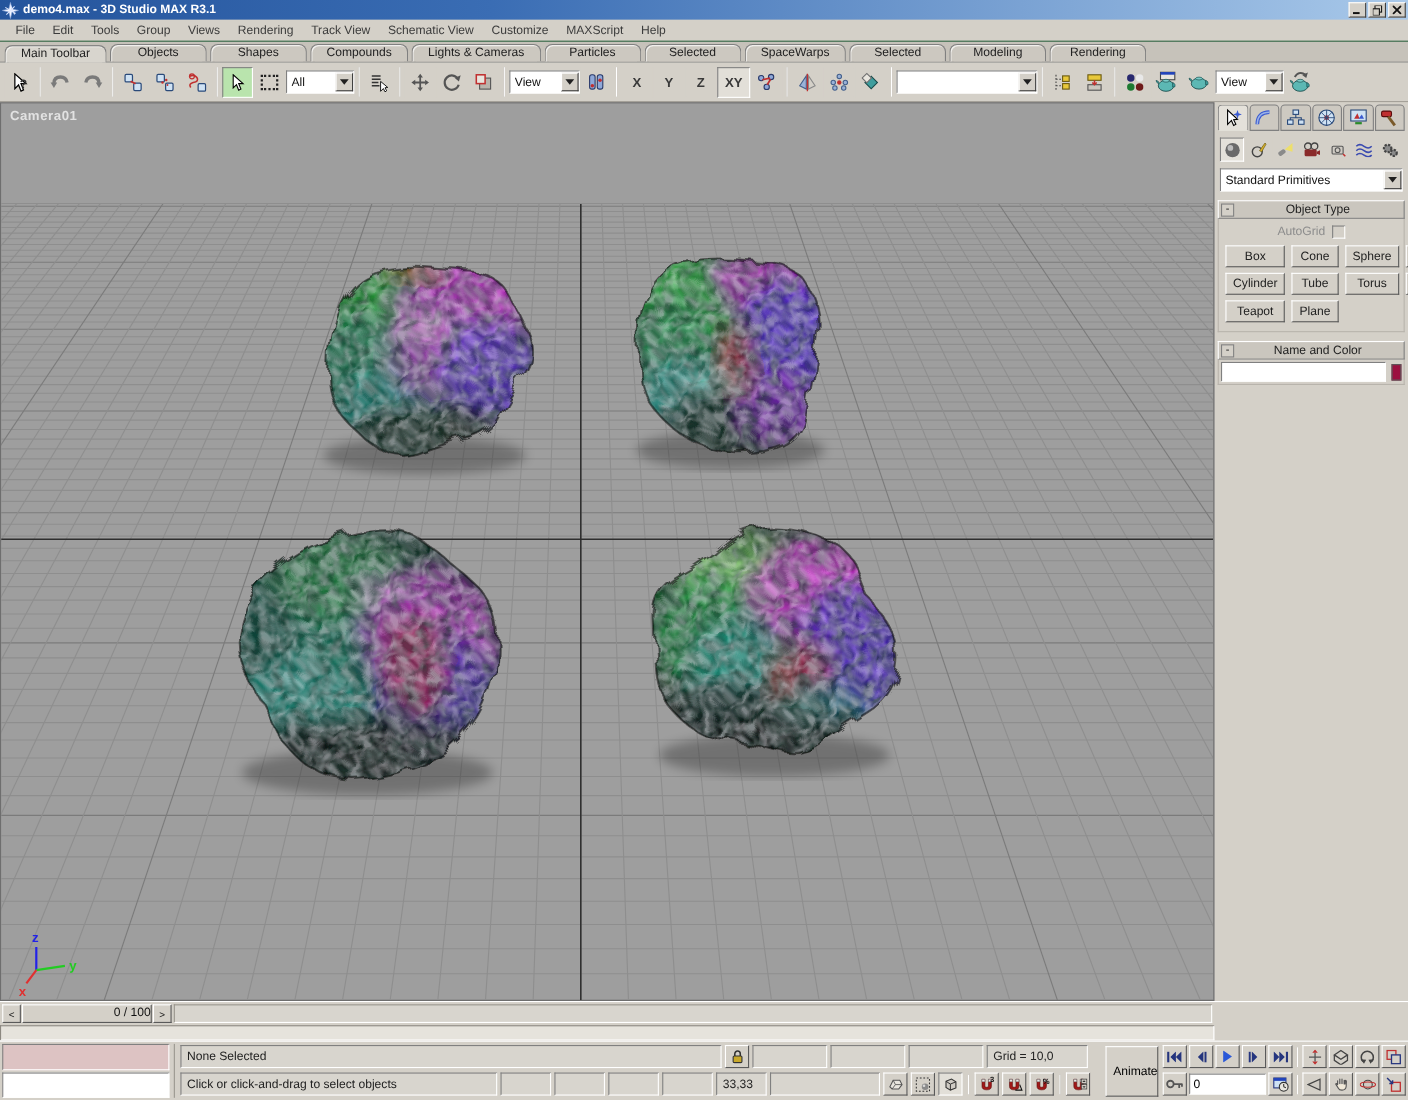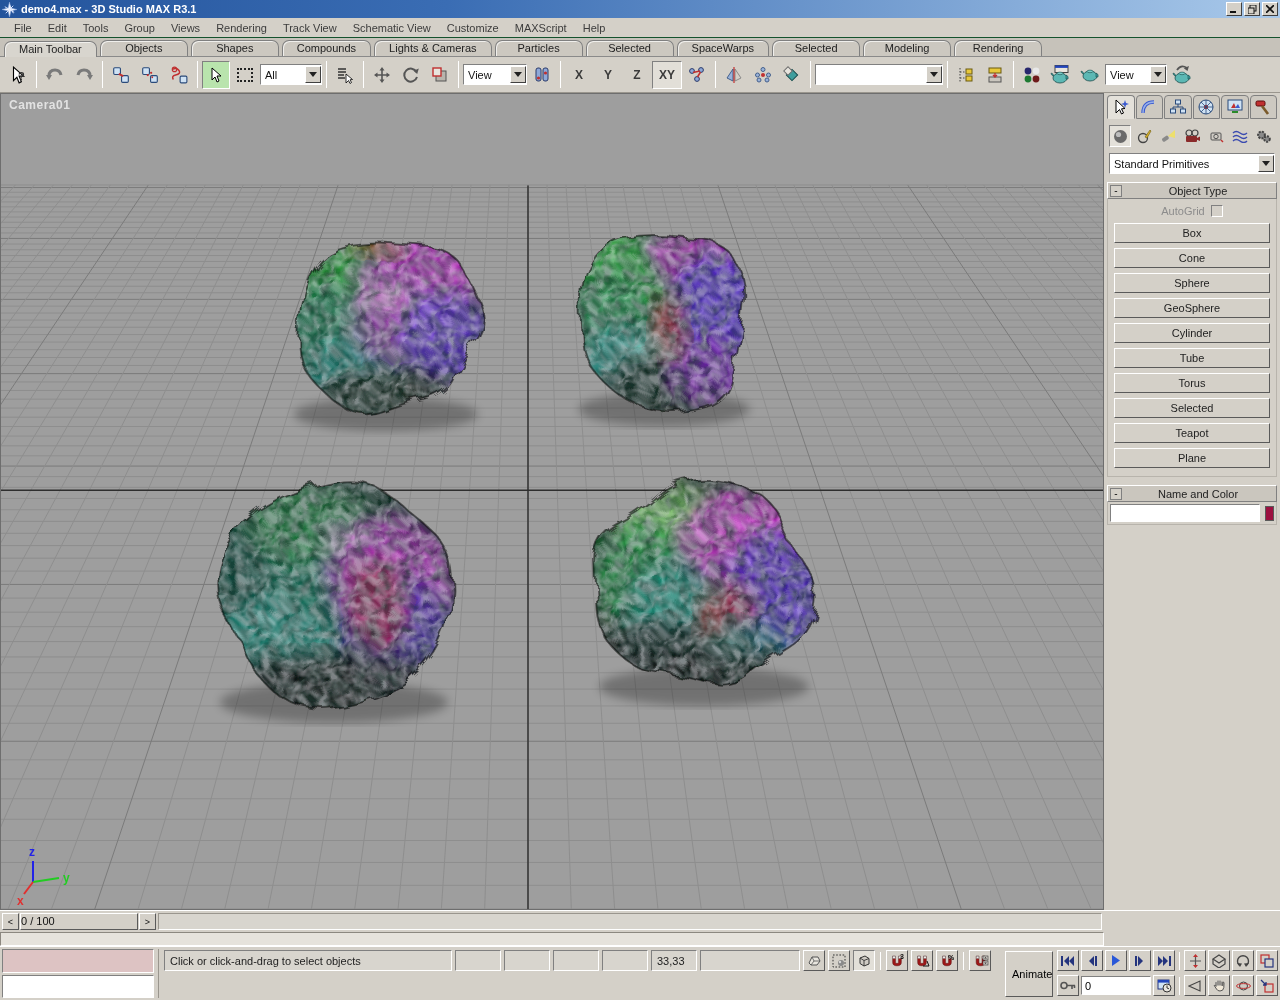--- a/index.html
+++ b/index.html
@@ -42,29 +42,29 @@
   .cp-cats{display:flex;gap:2px;margin:2px 0 6px 2px;}
   .cp-cat{width:22px;height:22px;display:flex;align-items:center;justify-content:center;border:1px solid #d4d0c8;}
   .cp-cat.pressed{border-color:#808080 #fff #fff #808080;background:#e4e1da;}
   .rollout{margin-top:8px;}
   .ro-head{height:17px;display:flex;align-items:center;background:#cac6be;border:1px solid;border-color:#fff #808080 #808080 #fff;padding:0 2px;}
   .ro-min{width:12px;height:12px;border:1px solid #808080;background:#d4d0c8;display:flex;align-items:center;justify-content:center;font-size:10px;line-height:10px;}
   .ro-title{flex:1;text-align:center;color:#222;}
   .ro-body{border:1px solid #b8b4ac;border-top:none;padding:6px 4px 8px;background:#d4d0c8;}
   .agrow{display:flex;align-items:flex-start;justify-content:center;gap:6px;margin-bottom:6px;color:#8c8c8c;}
   .chk{width:12px;height:12px;background:#d4d0c8;border:1px solid;border-color:#808080 #fff #fff #808080;}
-  .obgrid{display:grid;grid-template-columns:1fr;gap:5px 6px;padding:0 2px;}
+  .obgrid{display:grid;grid-template-columns:1fr 1fr 1fr 1fr;gap:5px 6px;padding:0 2px;}
   .ob{height:20px;background:#d4d0c8;border:1px solid;border-color:#fff #5a5a5a #5a5a5a #fff;font-family:"Liberation Sans",sans-serif;font-size:11px;color:#222;}
   .ncrow{display:flex;align-items:center;gap:5px;padding:2px;}
   .ncinput{flex:1;height:18px;background:#fff;border:1px solid;border-color:#808080 #fff #fff #808080;font-family:"Liberation Sans",sans-serif;font-size:11px;padding:0 3px;}
   .swatch{width:17px;height:15px;border:1px solid #5a5a5a;}
   
   .timeslider{height:22px;background:#d4d0c8;display:flex;align-items:center;padding:2px 2px;border-top:1px solid #fff;}
   .ts-arrow{width:17px;height:17px;background:#d4d0c8;border:1px solid;border-color:#fff #5a5a5a #5a5a5a #fff;display:flex;align-items:center;justify-content:center;font-size:9px;}
-  .ts-handle{width:118px;height:17px;margin:0 1px;background:#d4d0c8;border:1px solid;border-color:#fff #5a5a5a #5a5a5a #fff;text-align:left;line-height:15px;}
+  .ts-handle{width:118px;height:17px;margin:0 1px;background:#d4d0c8;border:1px solid;border-color:#fff #5a5a5a #5a5a5a #fff;text-align:right;line-height:15px;}
   .ts-track{flex:1;height:17px;background:#d8d5ce;border:1px solid;border-color:#9a968e #fff #fff #9a968e;margin-left:2px;}
   .ts-right{width:176px;}
   .trackbar{height:14px;background:#e6e3dc;border:1px solid;border-color:#8c8880 #fff #fff #8c8880;margin:0;width:1104px;}
   
   .statusbar{height:54px;background:#d4d0c8;border-top:1px solid #fff;display:flex;padding:2px;gap:4px;}
   .sb-listener{width:152px;display:flex;flex-direction:column;gap:2px;}
   .sb-pink{flex:1;background:#ddc3c3;border:1px solid;border-color:#808080 #fff #fff #808080;}
   .sb-white{flex:1;background:#fff;border:1px solid;border-color:#808080 #fff #fff #808080;}
   .sb-mid{flex:1;display:flex;flex-direction:column;gap:2px;border-left:1px solid #9a968e;padding-left:5px;}
   .sb-row{display:flex;align-items:center;gap:3px;height:23px;}
@@ -759,20 +759,33 @@
   </div>
   <div class="trackbar"></div>
 
   <div class="statusbar">
     <div class="sb-listener">
       <div class="sb-pink"></div>
       <div class="sb-white"></div>
     </div>
     <div class="sb-mid">
       <div class="sb-row">
+        <div class="fld" style="width:492px">None Selected</div>
+        <div class="sbtn">
+            <svg class="ic" width="11" height="13" viewBox="0 0 11 13">
+              <path d="M3 6 V4 a2.5 2.5 0 0 1 5 0 V6" fill="none" stroke="#333" stroke-width="1.4"></path>
+              <rect x="1.5" y="6" width="8" height="6" rx="1" fill="#c8a82a" stroke="#333"></rect>
+            </svg>
+          </div>
+        <div class="fld" style="width:68px"></div>
+        <div class="fld" style="width:68px"></div>
+        <div class="fld" style="width:68px"></div>
+        <div class="fld" style="width:92px">Grid = 10,0</div>
+      </div>
+      <div class="sb-row">
         <div class="fld" style="width:288px">Click or click-and-drag to select objects</div>
         <div class="fld" style="width:46px"></div>
         <div class="fld" style="width:46px"></div>
         <div class="fld" style="width:46px"></div>
         <div class="fld" style="width:46px"></div>
         <div class="fld" style="width:46px">33,33</div>
         <div class="fld" style="width:100px"></div>
         <div class="sbtn">
             <svg class="ic" width="14" height="12" viewBox="0 0 14 12">
               <path d="M2 8 L5 2 L11 2 L13 6 L10 10 L4 10 Z" fill="#e8e5de" stroke="#555"></path>

